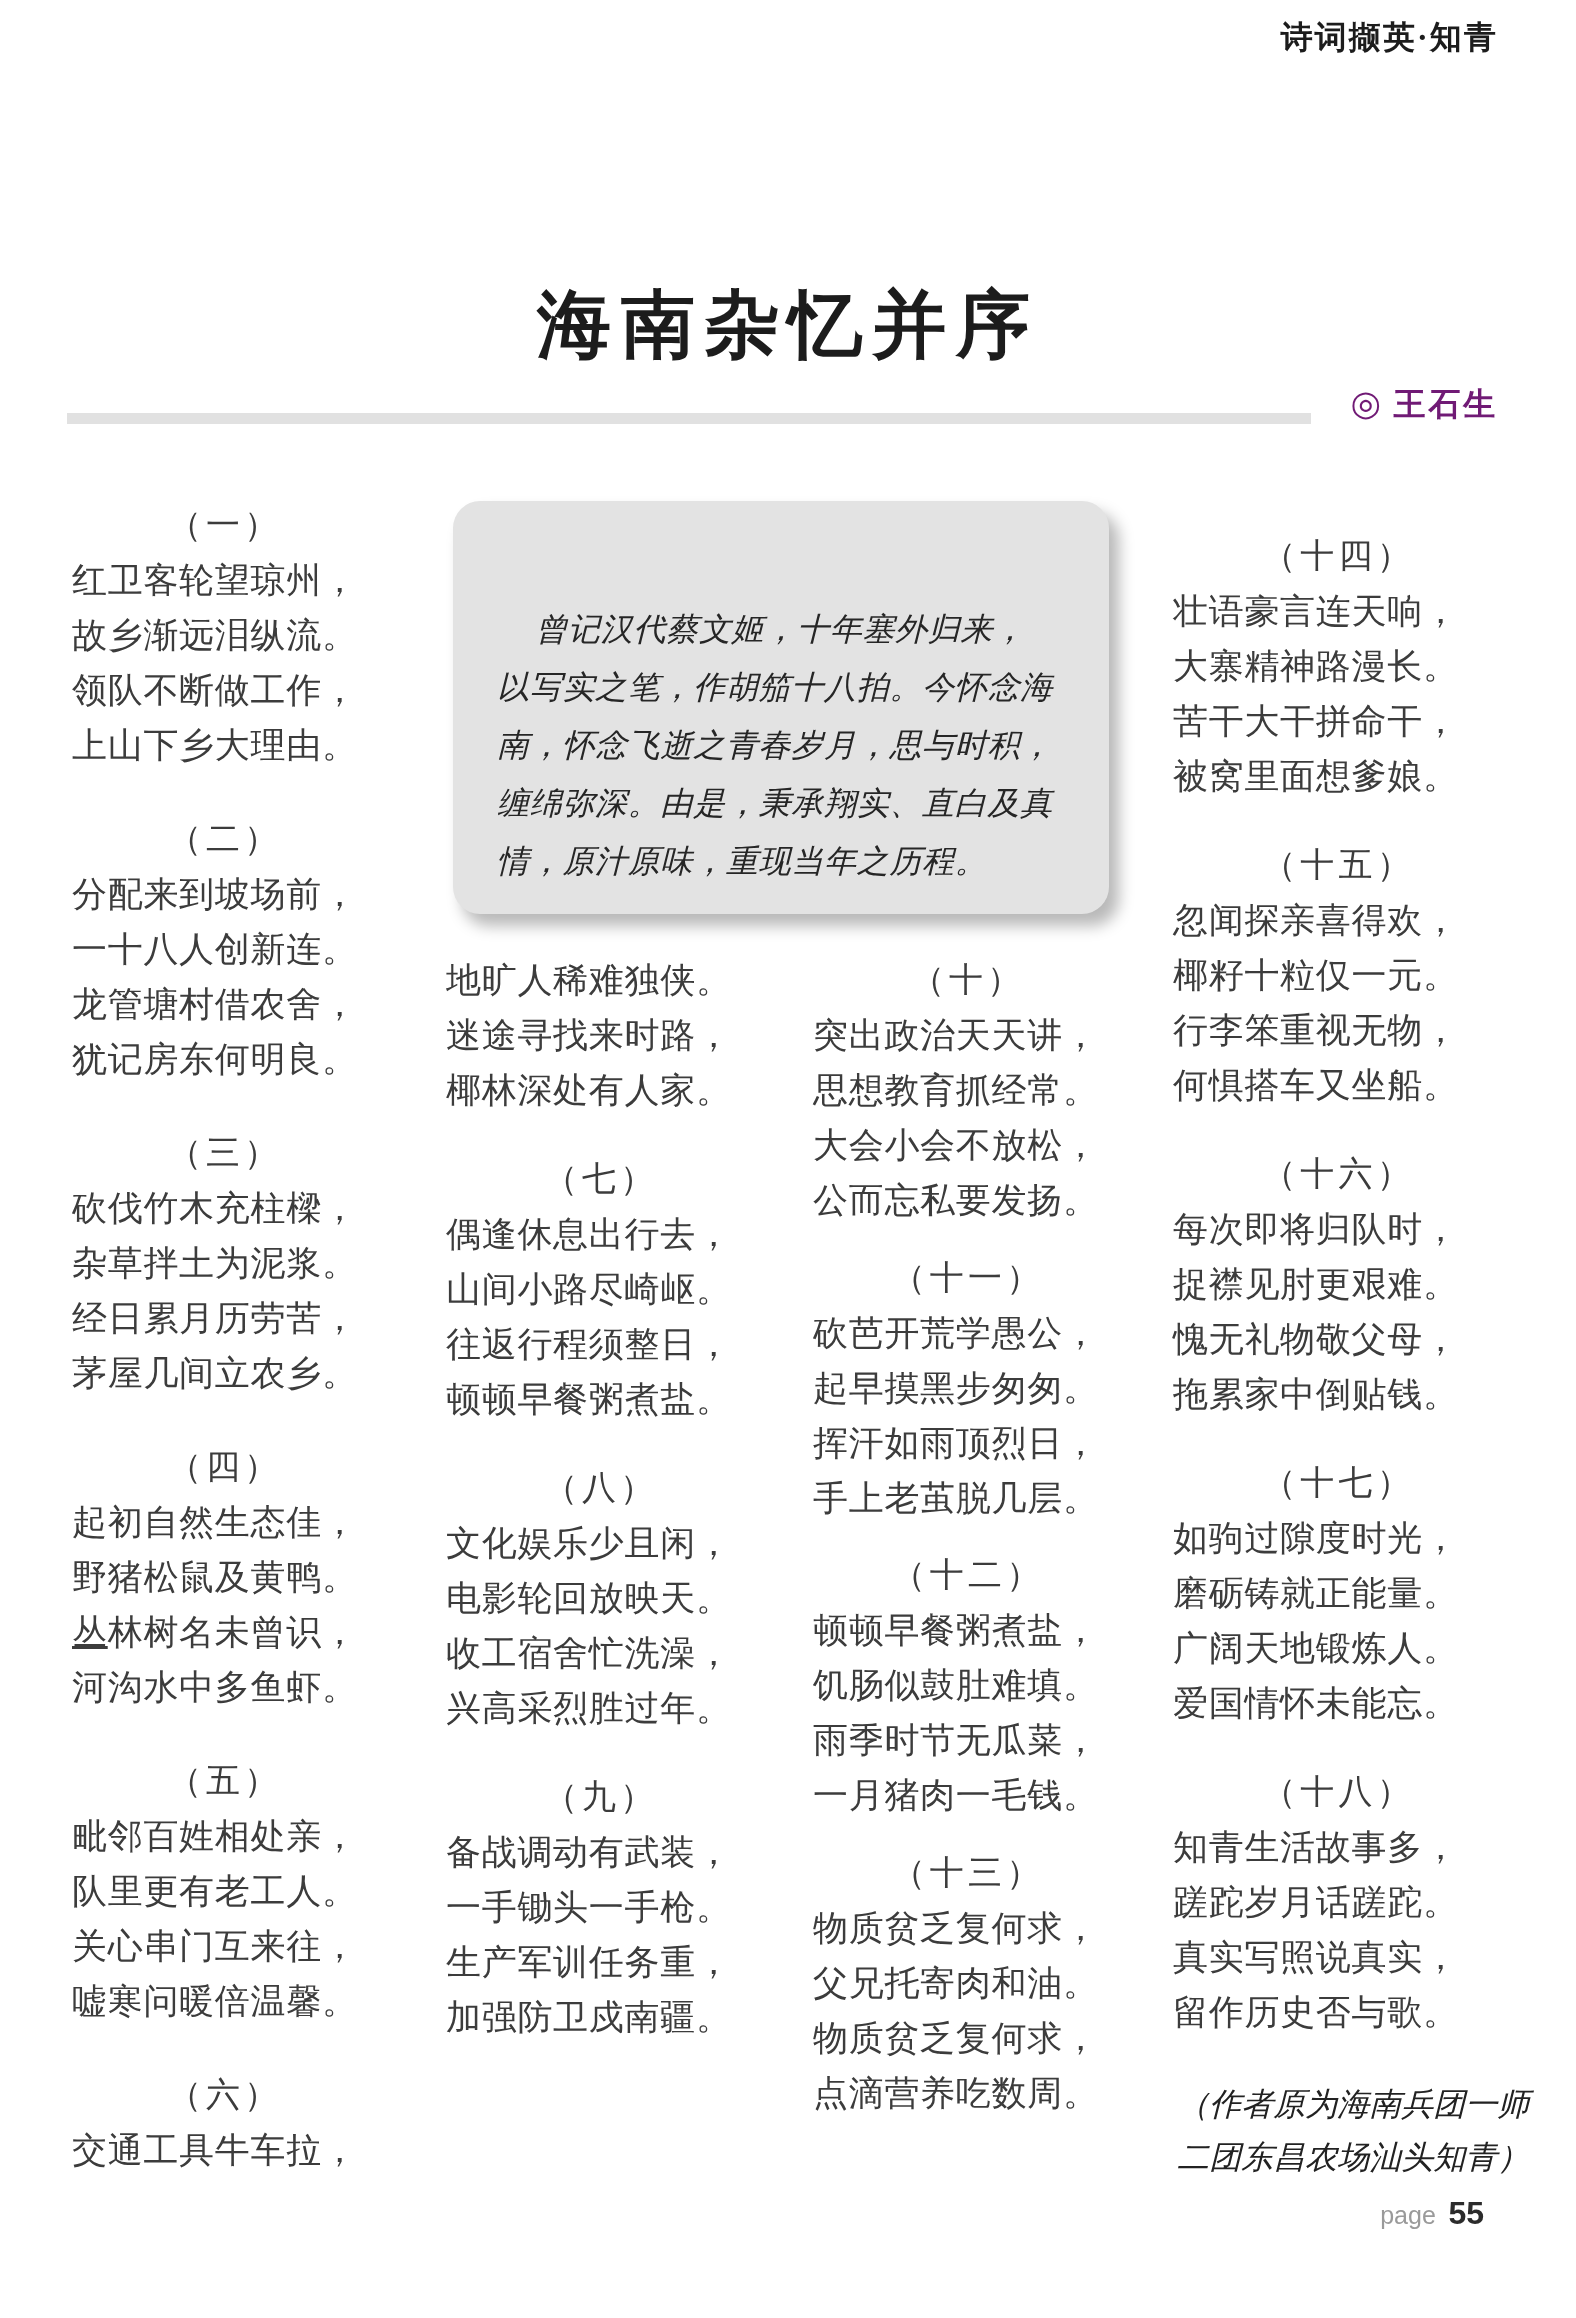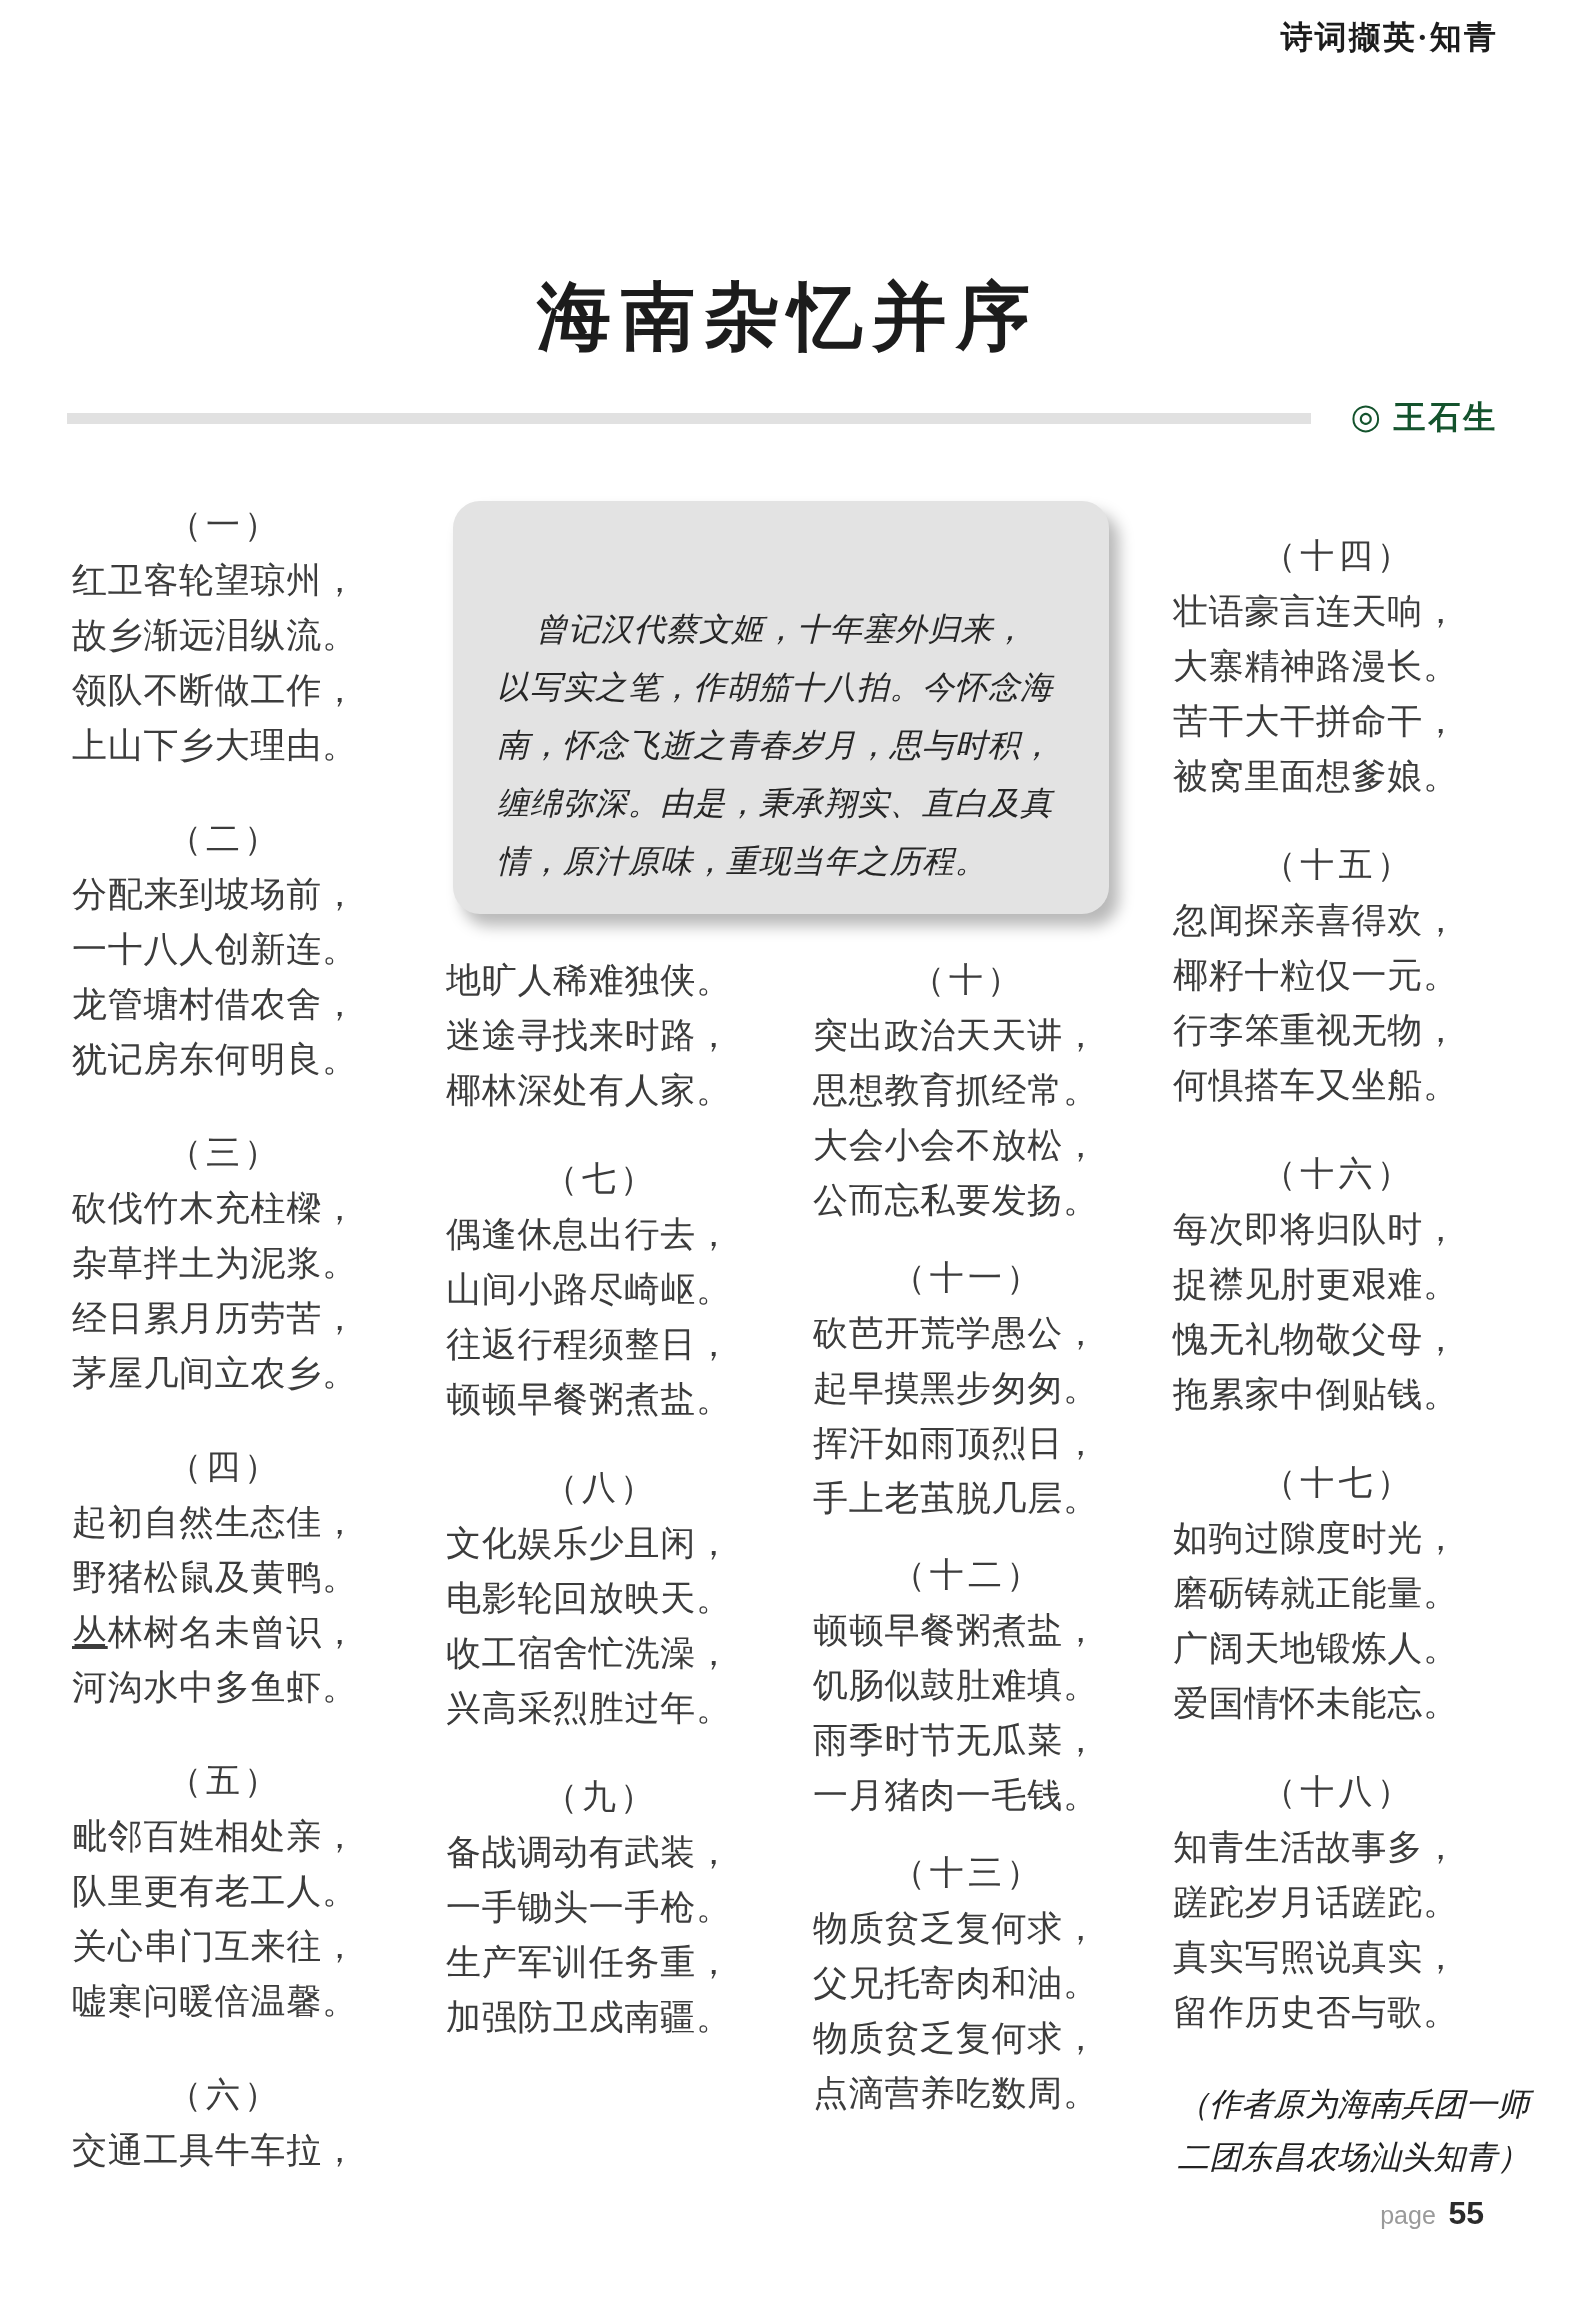--- a/index.html
+++ b/index.html
@@ -21,34 +21,34 @@
   }
   
   .running-head{
     position:absolute;top:18px;right:79px;
     font-family:"Liberation Serif",serif;
     font-size:32px;line-height:39px;letter-spacing:2.1px;
     color:var(--heading);font-weight:600;
   }
   
   .title{
-    position:absolute;top:271px;left:0;width:100%;
+    position:absolute;top:279px;left:0;width:100%;
     margin:0;text-align:center;
     font-size:74px;line-height:91px;font-weight:700;
     letter-spacing:9.8px;color:var(--heading);
     font-family:"Liberation Sans",sans-serif;
   }
   
   .rule{
     position:absolute;left:67px;top:413px;
     width:1244px;height:10.5px;background:var(--rule);
   }
   .byline{
-    position:absolute;top:396px;right:79px;
-    font-size:32px;line-height:39px;font-weight:700;color:#14532d;
+    position:absolute;top:383px;right:79px;
+    font-size:32px;line-height:39px;font-weight:700;color:#701a75;
     letter-spacing:2.8px;white-space:nowrap;
   }
   .byline .marker{font-weight:400;font-size:35px;margin-right:9.8px;}
   
   .preface{
     position:absolute;left:453px;top:501px;width:656px;height:413px;
     background:var(--preface_bg);
     border-radius:27px;
     box-shadow:9.8px 11.2px 15.4px rgba(0,0,0,0.28);
     box-sizing:border-box;

